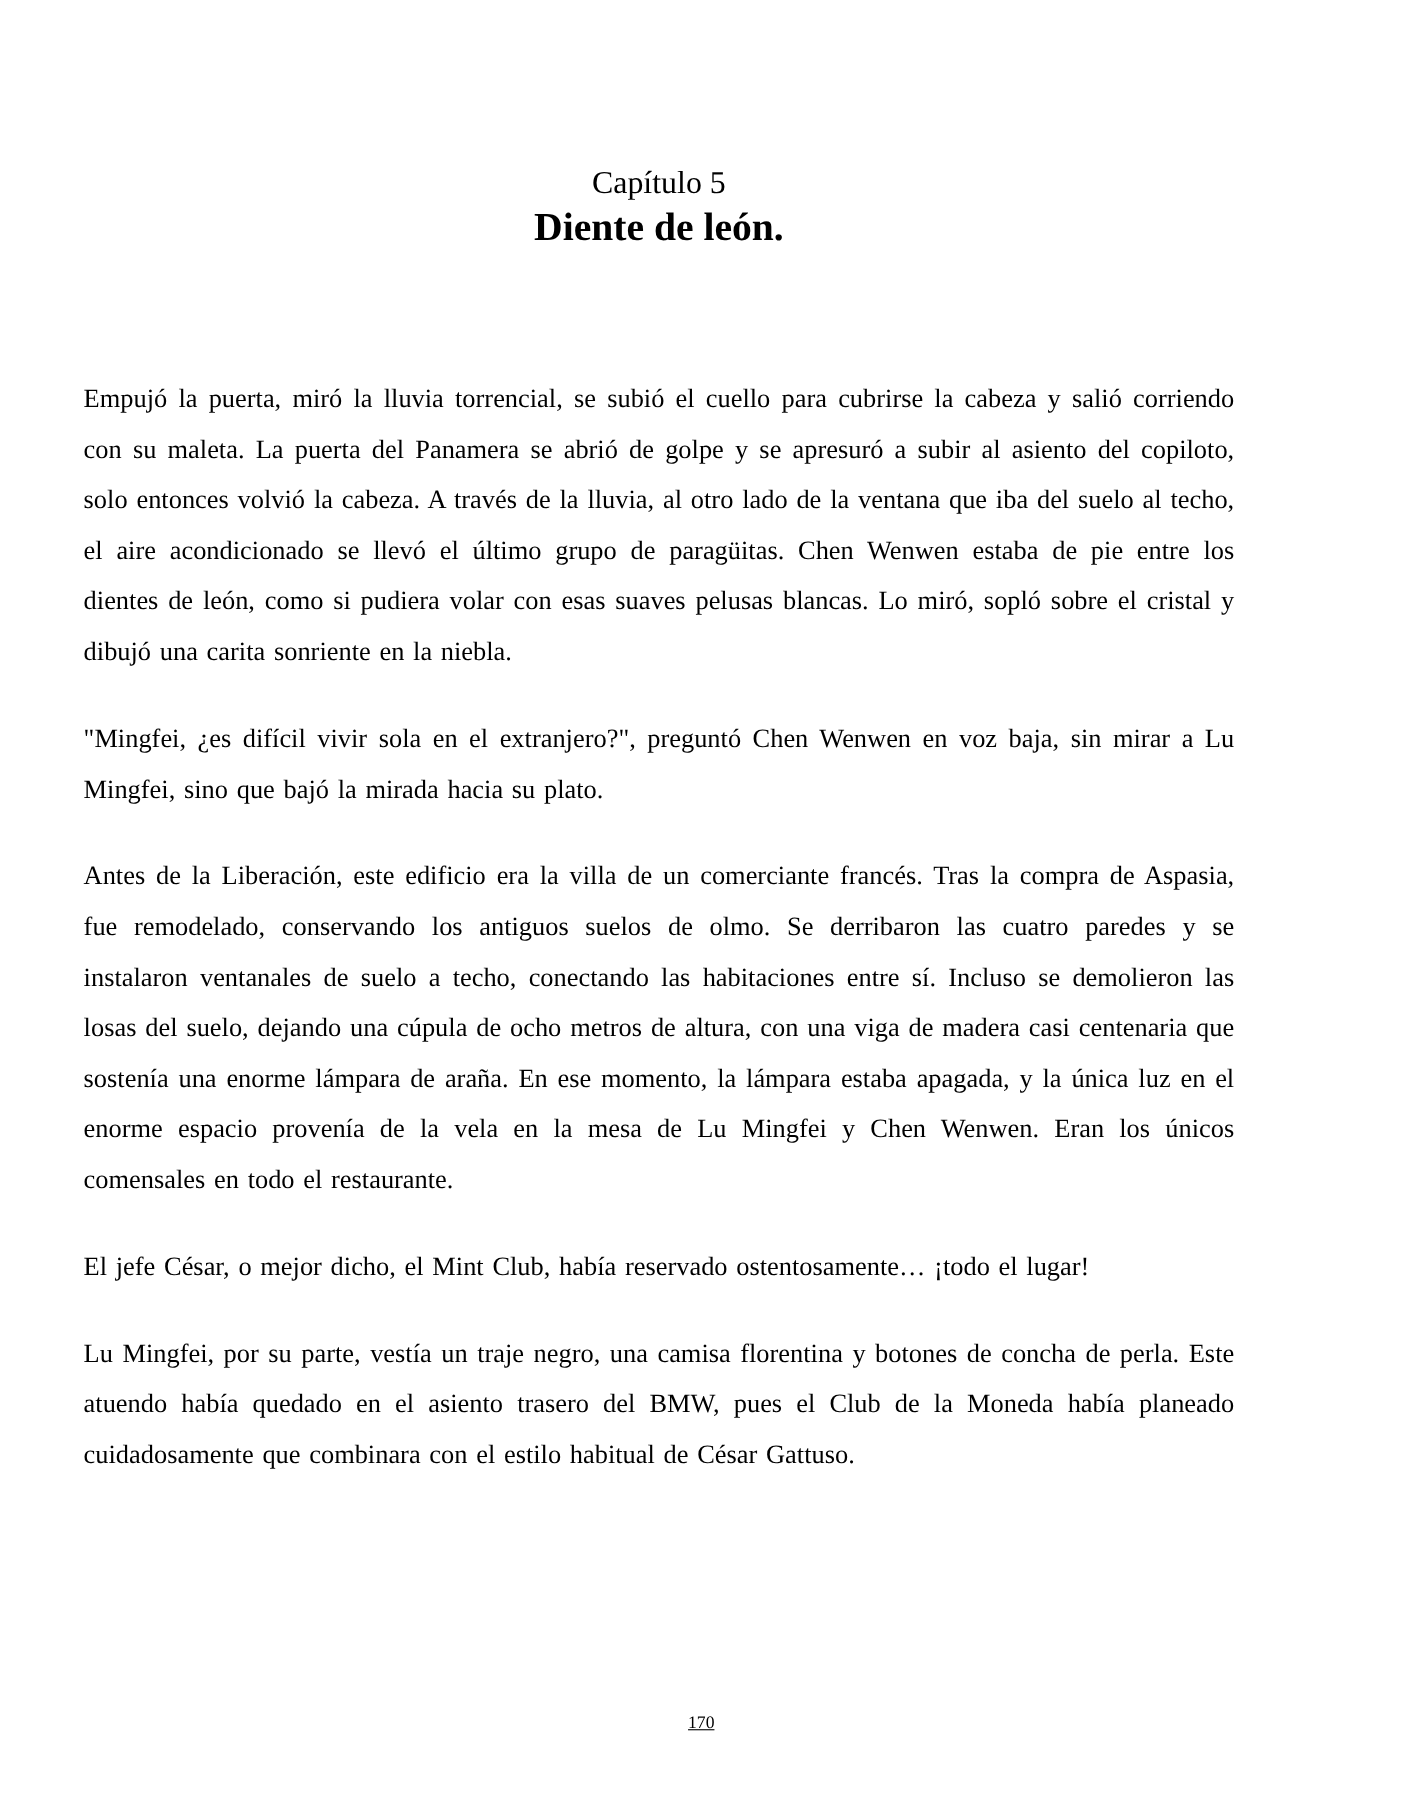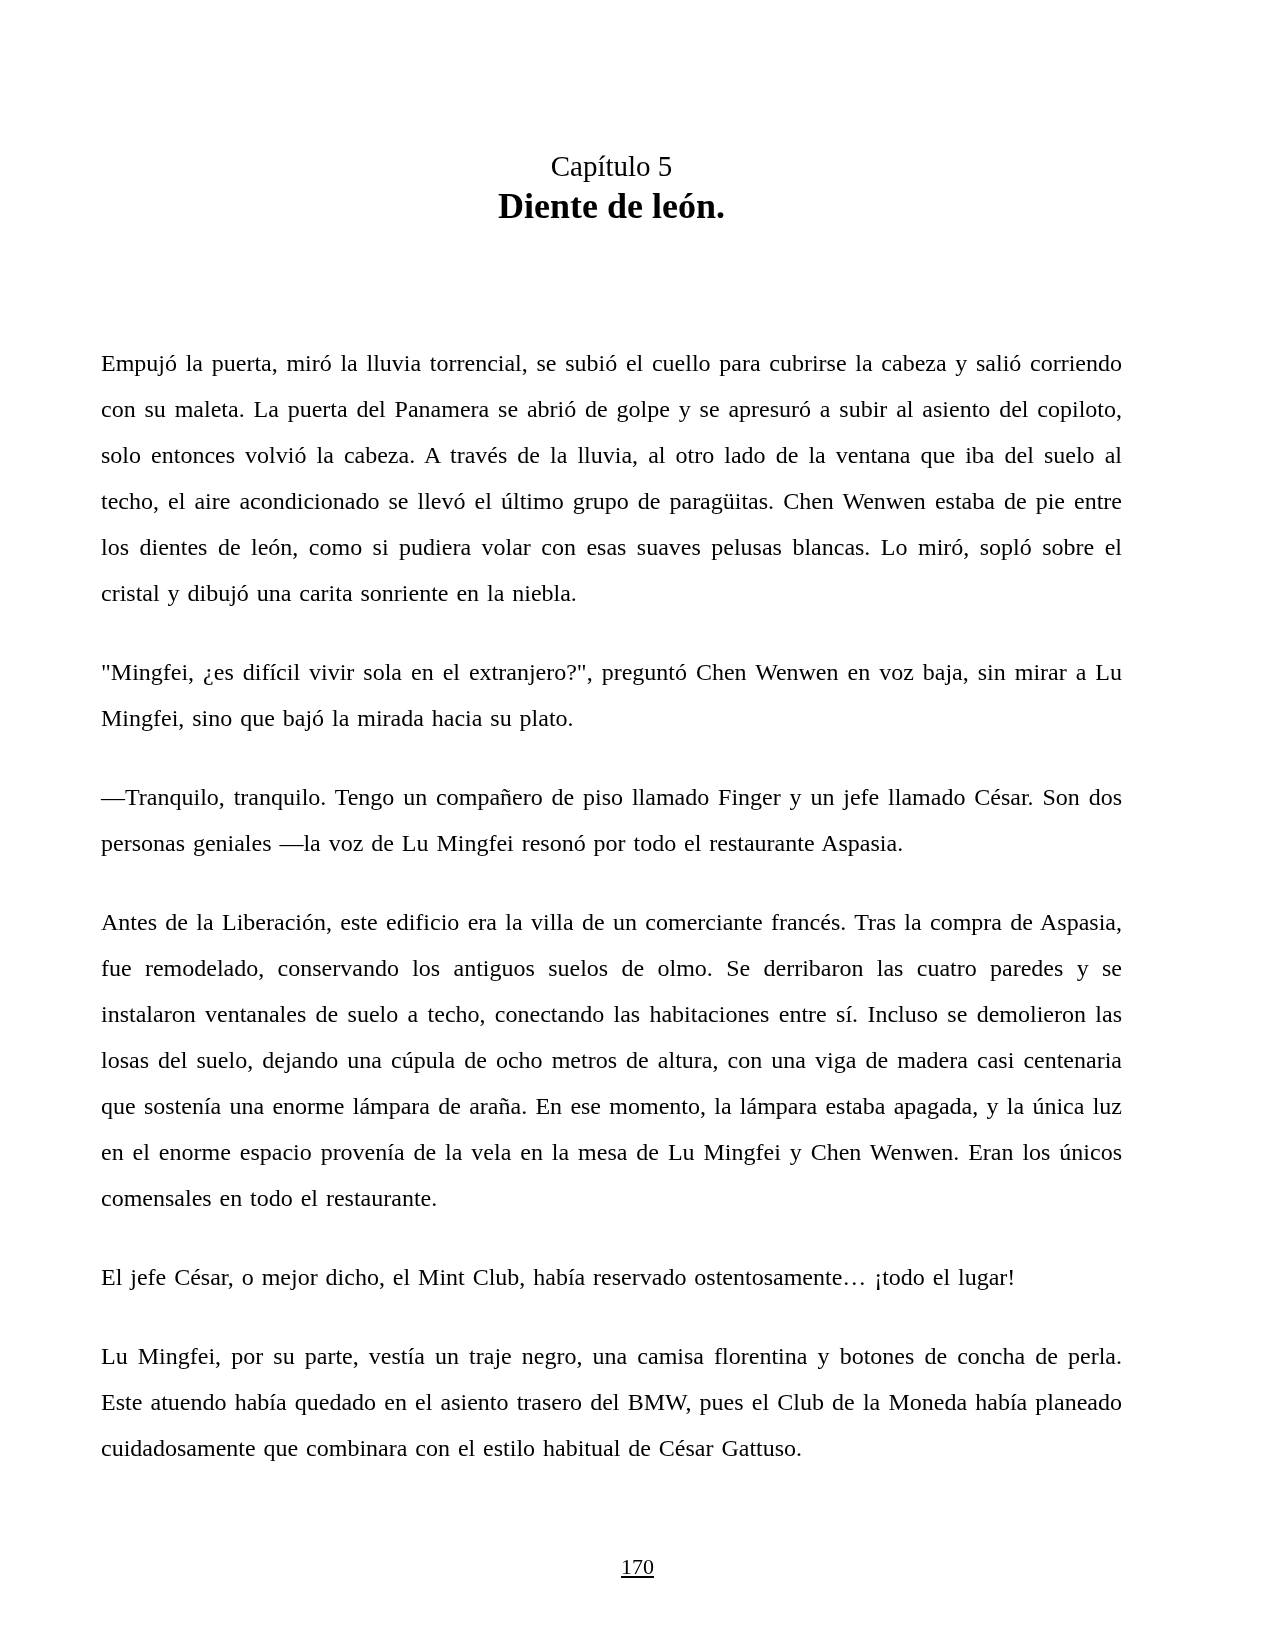--- a/index.html
+++ b/index.html
@@ -14,21 +14,21 @@
     position: relative;
     font-family: "Liberation Serif", "DejaVu Serif", serif;
     color: #000000;
   }
 
   .page {
     position: relative;
     width: 1275px;
     height: 1650px;
     background: #ffffff;
-    padding: 148px 153px 0 101px;
+    padding: 148px 153px 0 76px;
     overflow: hidden;
   }
 
   .chapter-head {
     text-align: center;
     margin-bottom: 112px;
   }
 
   .chapter-label {
     font-size: 29px;
@@ -53,39 +53,38 @@
 
   .page-footer {
     position: absolute;
     left: 0;
     right: 0;
     bottom: 70px;
     text-align: center;
   }
 
   .page-number {
-    font-size: 22px;
+    font-size: 16px;
     line-height: 26px;
     text-decoration: underline;
   }
 </style>
 </head>
 <body>
 
 <div class="page">
 
   <div class="chapter-head">
     <div class="chapter-label">Capítulo 5</div>
     <div class="chapter-title">Diente de león.</div>
   </div>
 
   <div class="body-text">
     <p>Empujó la puerta, miró la lluvia torrencial, se subió el cuello para cubrirse la cabeza y salió corriendo con su maleta. La puerta del Panamera se abrió de golpe y se apresuró a subir al asiento del copiloto, solo entonces volvió la cabeza. A través de la lluvia, al otro lado de la ventana que iba del suelo al techo, el aire acondicionado se llevó el último grupo de paragüitas. Chen Wenwen estaba de pie entre los dientes de león, como si pudiera volar con esas suaves pelusas blancas. Lo miró, sopló sobre el cristal y dibujó una carita sonriente en la niebla.</p>
     <p>"Mingfei, ¿es difícil vivir sola en el extranjero?", preguntó Chen Wenwen en voz baja, sin mirar a Lu Mingfei, sino que bajó la mirada hacia su plato.</p>
-    <p>—Tranquilo, tranquilo. Tengo un compañero de piso llamado Finger y un jefe llamado César. Son dos personas geniales —la voz de Lu Mingfei resonó por todo el restaurante Aspasia.</p>
     <p>Antes de la Liberación, este edificio era la villa de un comerciante francés. Tras la compra de Aspasia, fue remodelado, conservando los antiguos suelos de olmo. Se derribaron las cuatro paredes y se instalaron ventanales de suelo a techo, conectando las habitaciones entre sí. Incluso se demolieron las losas del suelo, dejando una cúpula de ocho metros de altura, con una viga de madera casi centenaria que sostenía una enorme lámpara de araña. En ese momento, la lámpara estaba apagada, y la única luz en el enorme espacio provenía de la vela en la mesa de Lu Mingfei y Chen Wenwen. Eran los únicos comensales en todo el restaurante.</p>
     <p>El jefe César, o mejor dicho, el Mint Club, había reservado ostentosamente… ¡todo el lugar!</p>
     <p>Lu Mingfei, por su parte, vestía un traje negro, una camisa florentina y botones de concha de perla. Este atuendo había quedado en el asiento trasero del BMW, pues el Club de la Moneda había planeado cuidadosamente que combinara con el estilo habitual de César Gattuso.</p>
   </div>
 
   <div class="page-footer">
     <div class="page-number">170</div>
   </div>
 
 </div>

